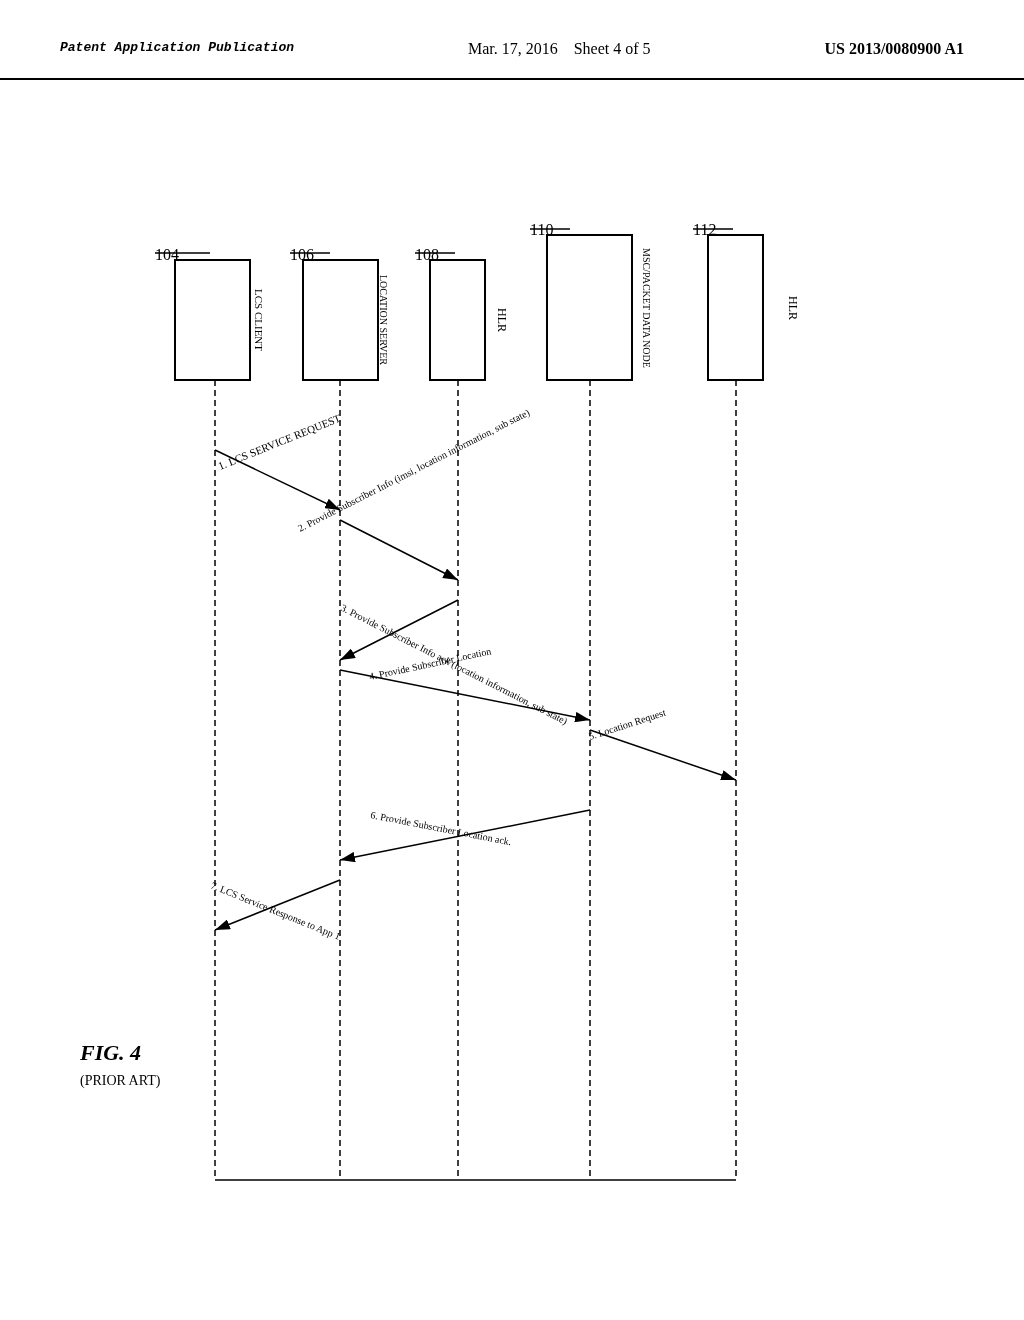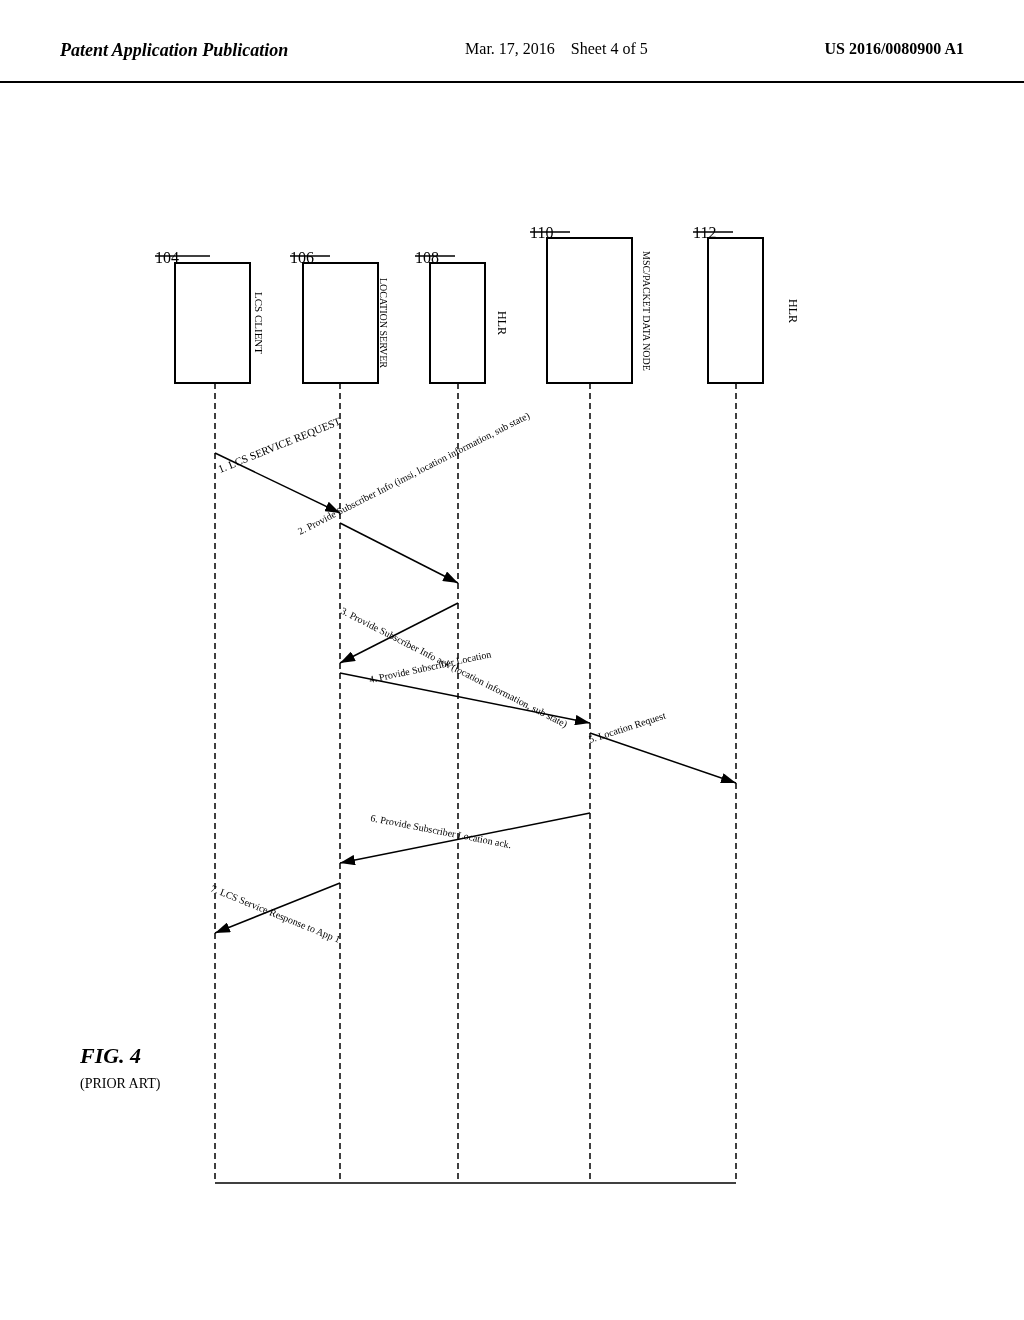--- a/index.html
+++ b/index.html
@@ -14,23 +14,24 @@
 
     .header {
       display: flex;
       justify-content: space-between;
       align-items: flex-start;
       padding: 40px 60px 20px 60px;
       border-bottom: 2px solid #000;
     }
 
     .header-left {
-      font-size: 18px;
+      font-size: 13px;
       font-weight: bold;
       font-style: italic;
+      font-family: Liberation Mono, monospace;
     }
 
     .header-center {
       font-size: 16px;
       text-align: right;
     }
 
     .header-right {
       font-size: 16px;
       font-weight: bold;
@@ -53,21 +54,21 @@
   </style>
 </head>
 <body>
 
 <div class="header">
   <div class="header-left">Patent Application Publication</div>
   <div class="header-center">
     <span>Mar. 17, 2016</span>&nbsp;&nbsp;&nbsp;
     <span>Sheet 4 of 5</span>
   </div>
-  <div class="header-right">US 2016/0080900 A1</div>
+  <div class="header-right">US 2013/0080900 A1</div>
 </div>
 
 <div class="diagram-area">
   <svg viewBox="0 0 1024 1200" xmlns="http://www.w3.org/2000/svg">
 
     <text x="155" y="180" font-family="Times New Roman" font-size="16">104</text>
     <line x1="155" y1="173" x2="210" y2="173" stroke="#000" stroke-width="1.5" marker-end="url(#none)"></line>
     <rect x="175" y="180" width="75" height="120" fill="white" stroke="#000" stroke-width="2"></rect>
     <text x="215" y="200" font-family="Times New Roman" font-size="11" text-anchor="middle" transform="rotate(90,215,240)">LCS CLIENT</text>
 

